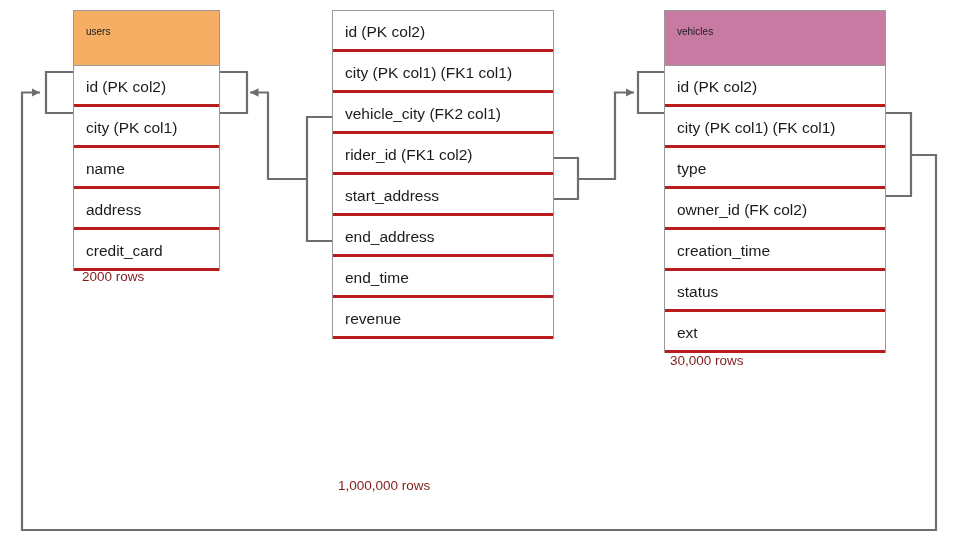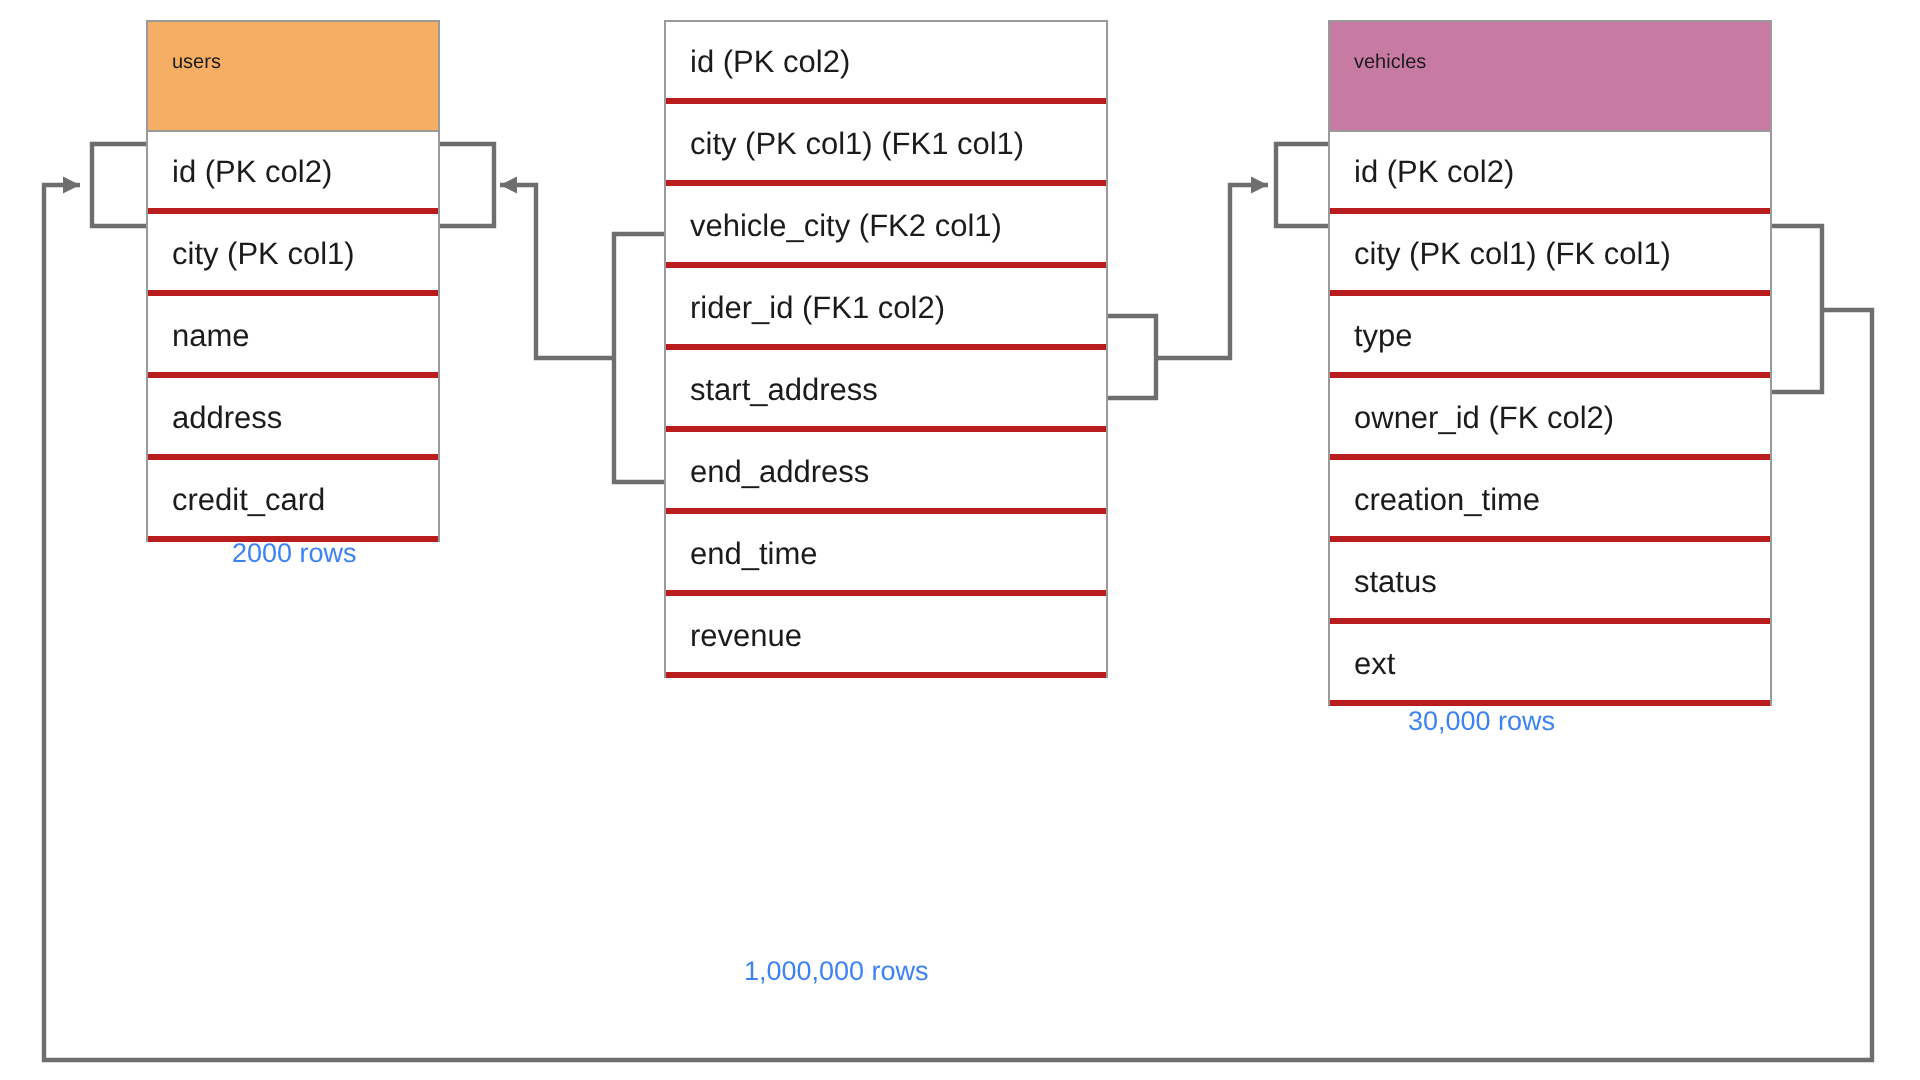--- a/index.html
+++ b/index.html
@@ -55,24 +55,23 @@
     color: #1b1b1b;
     border-bottom: 3px solid #b91c1c;
     box-sizing: border-box;
     background: #ffffff;
     white-space: nowrap;
     overflow: hidden;
   }
   .row-count {
     position: absolute;
     font-size: 13.5px;
-    color: #3b82f6;
+    color: #7f1d1d;
     white-space: nowrap;
     z-index: 2;
-    margin-left: 34px;
   }
   
   #card-users    { left: 73px;  top: 10px; width: 147px; }
   #card-rides    { left: 332px; top: 10px; width: 222px; }
   #card-vehicles { left: 664px; top: 10px; width: 222px; }
 
   #rows-users    { left: 82px;  top: 269px; }
   #rows-rides    { left: 338px; top: 478px; }
   #rows-vehicles { left: 670px; top: 353px; }
 </style>

